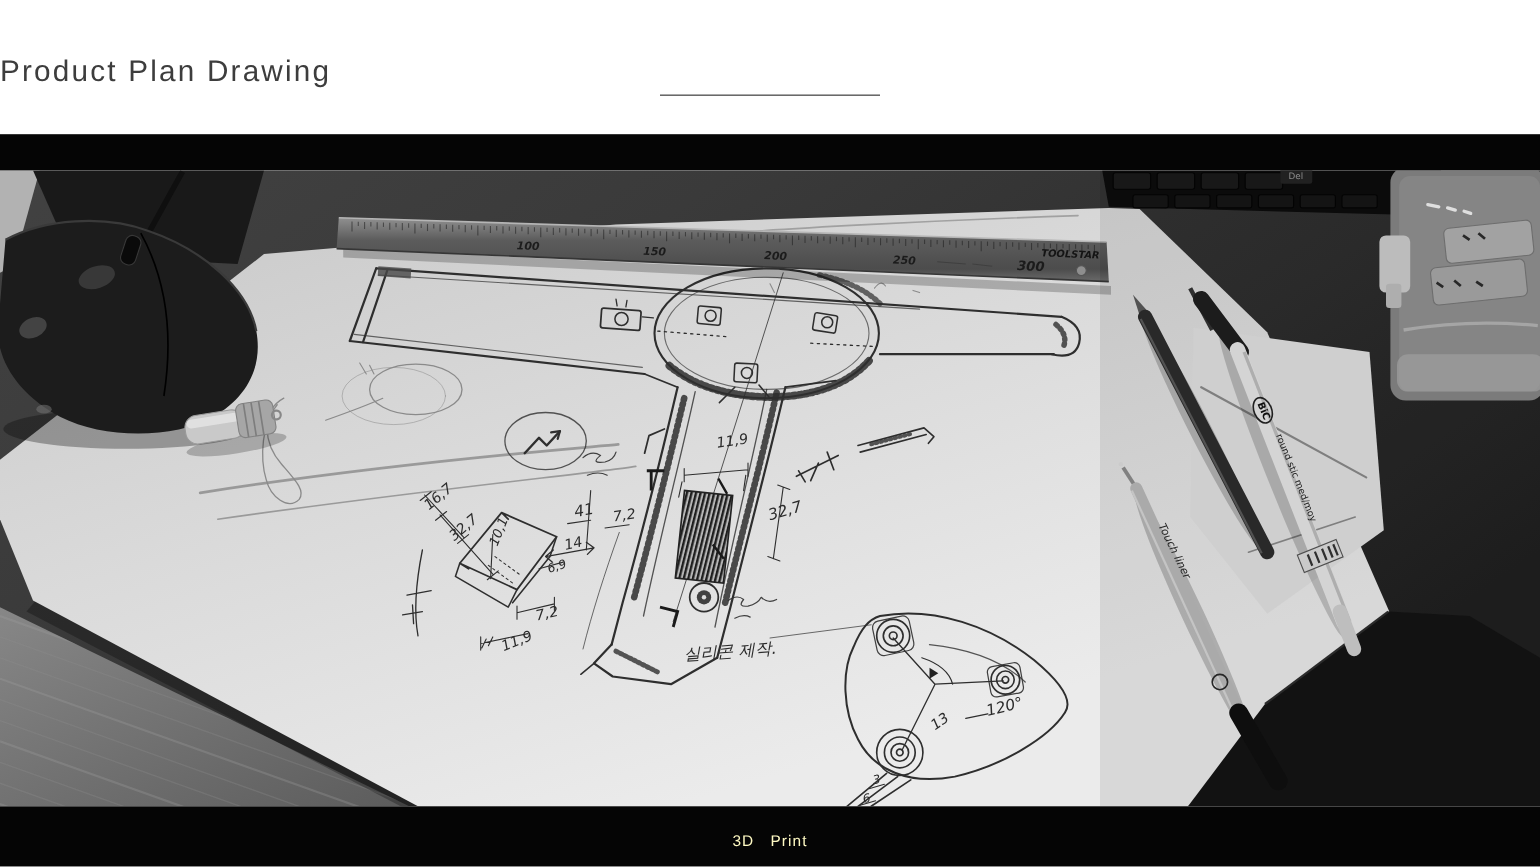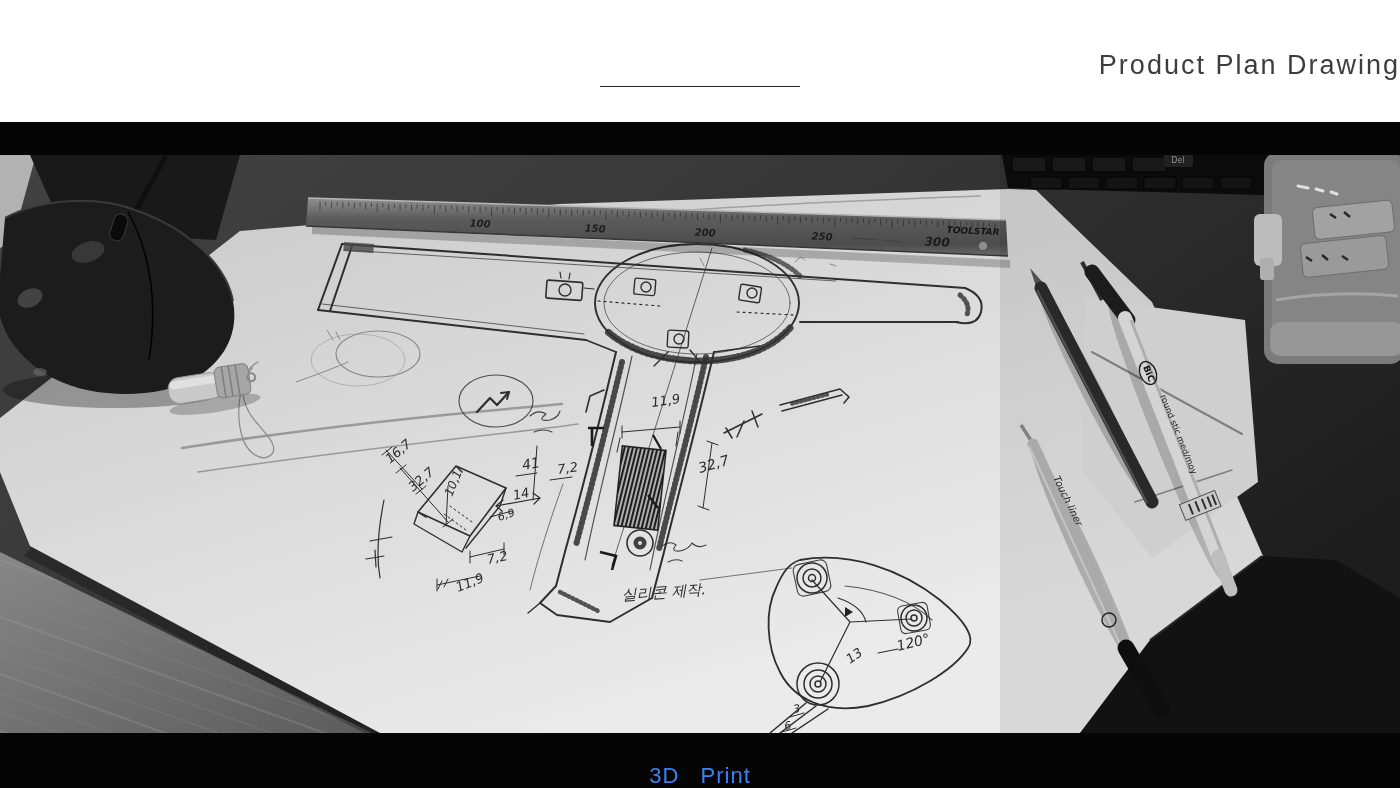--- a/index.html
+++ b/index.html
@@ -1,28 +1,28 @@
 <!DOCTYPE html>
 <html><head>
 <meta charset="utf-8">
 <style>
   html,body{margin:0;padding:0;background:#fff;}
   .page{position:relative;width:1400px;height:788px;overflow:hidden;background:#fff;
         font-family:"Liberation Sans",sans-serif;}
   
-  .header{position:absolute;top:0;left:0;width:1400px;height:122px;background:#fff;text-align:right;}
+  .header{position:absolute;top:0;left:0;width:1400px;height:122px;background:#fff;text-align:left;}
   .page-title{margin:0;padding-top:50px;font-size:27px;font-weight:400;letter-spacing:2px;color:#3d3d3d;}
   .page-subtitle{margin:7px 0 0 0;font-size:14px;letter-spacing:3px;color:#161616;}
   .subtitle-underline{width:200px;height:0;border-top:1.5px solid #2a2a2a;margin:5px auto 0 auto;}
   
   .bar-top{position:absolute;top:122px;left:0;width:1400px;height:33px;background:#050505;}
   .bar-bottom{position:absolute;top:733px;left:0;width:1400px;height:55px;background:#050505;
               display:flex;align-items:flex-end;justify-content:center;}
-  .footer-label{color:#3b82f6;font-size:22px;letter-spacing:1px;white-space:pre;line-height:1;
-                padding-bottom:1px;font-weight:400;}
+  .footer-label{color:#fef9c3;font-size:14px;letter-spacing:1px;white-space:pre;line-height:1;
+                padding-bottom:17px;font-weight:400;}
   
   .photo{position:absolute;top:155px;left:0;width:1400px;height:630px;}
   svg text{font-family:"DejaVu Sans",sans-serif;}
   .hand{fill:#2b2b2b;font-style:italic;}
   .ink{stroke:#2e2e2e;fill:none;stroke-linecap:round;stroke-linejoin:round;}
   .faint{stroke:#8a8a8a;fill:none;stroke-linecap:round;}
 </style>
 </head>
 <body>
 

